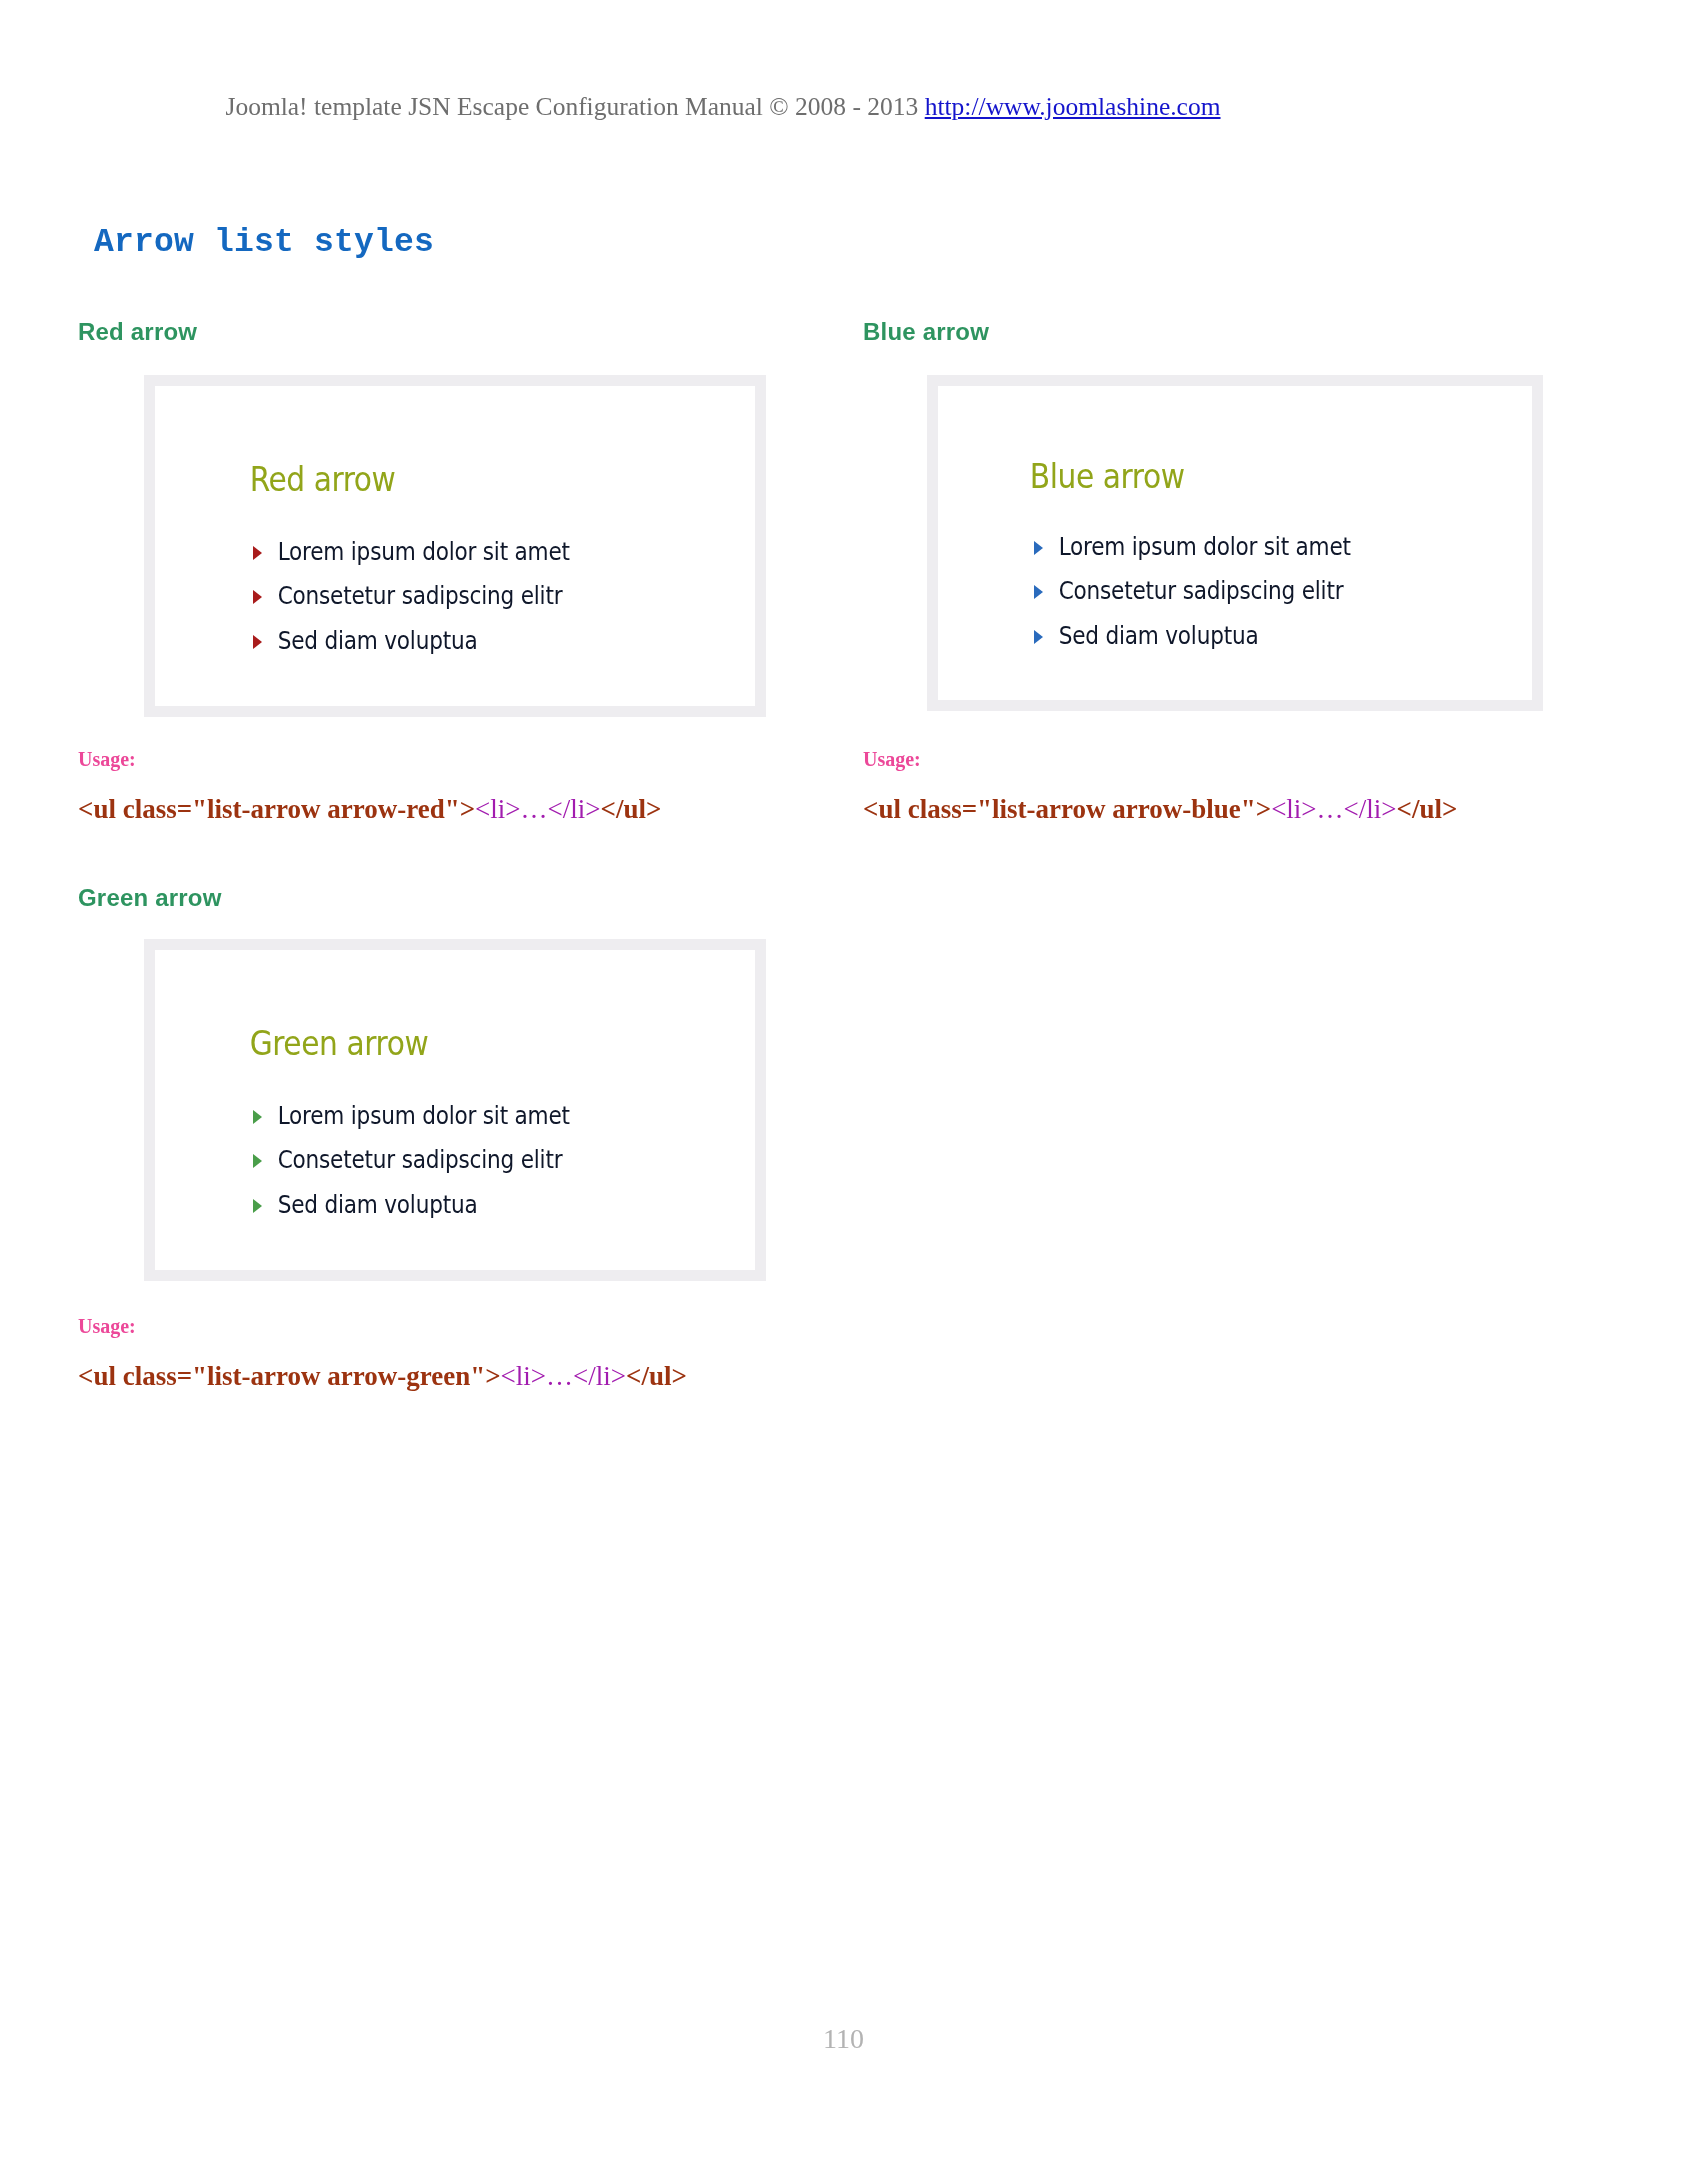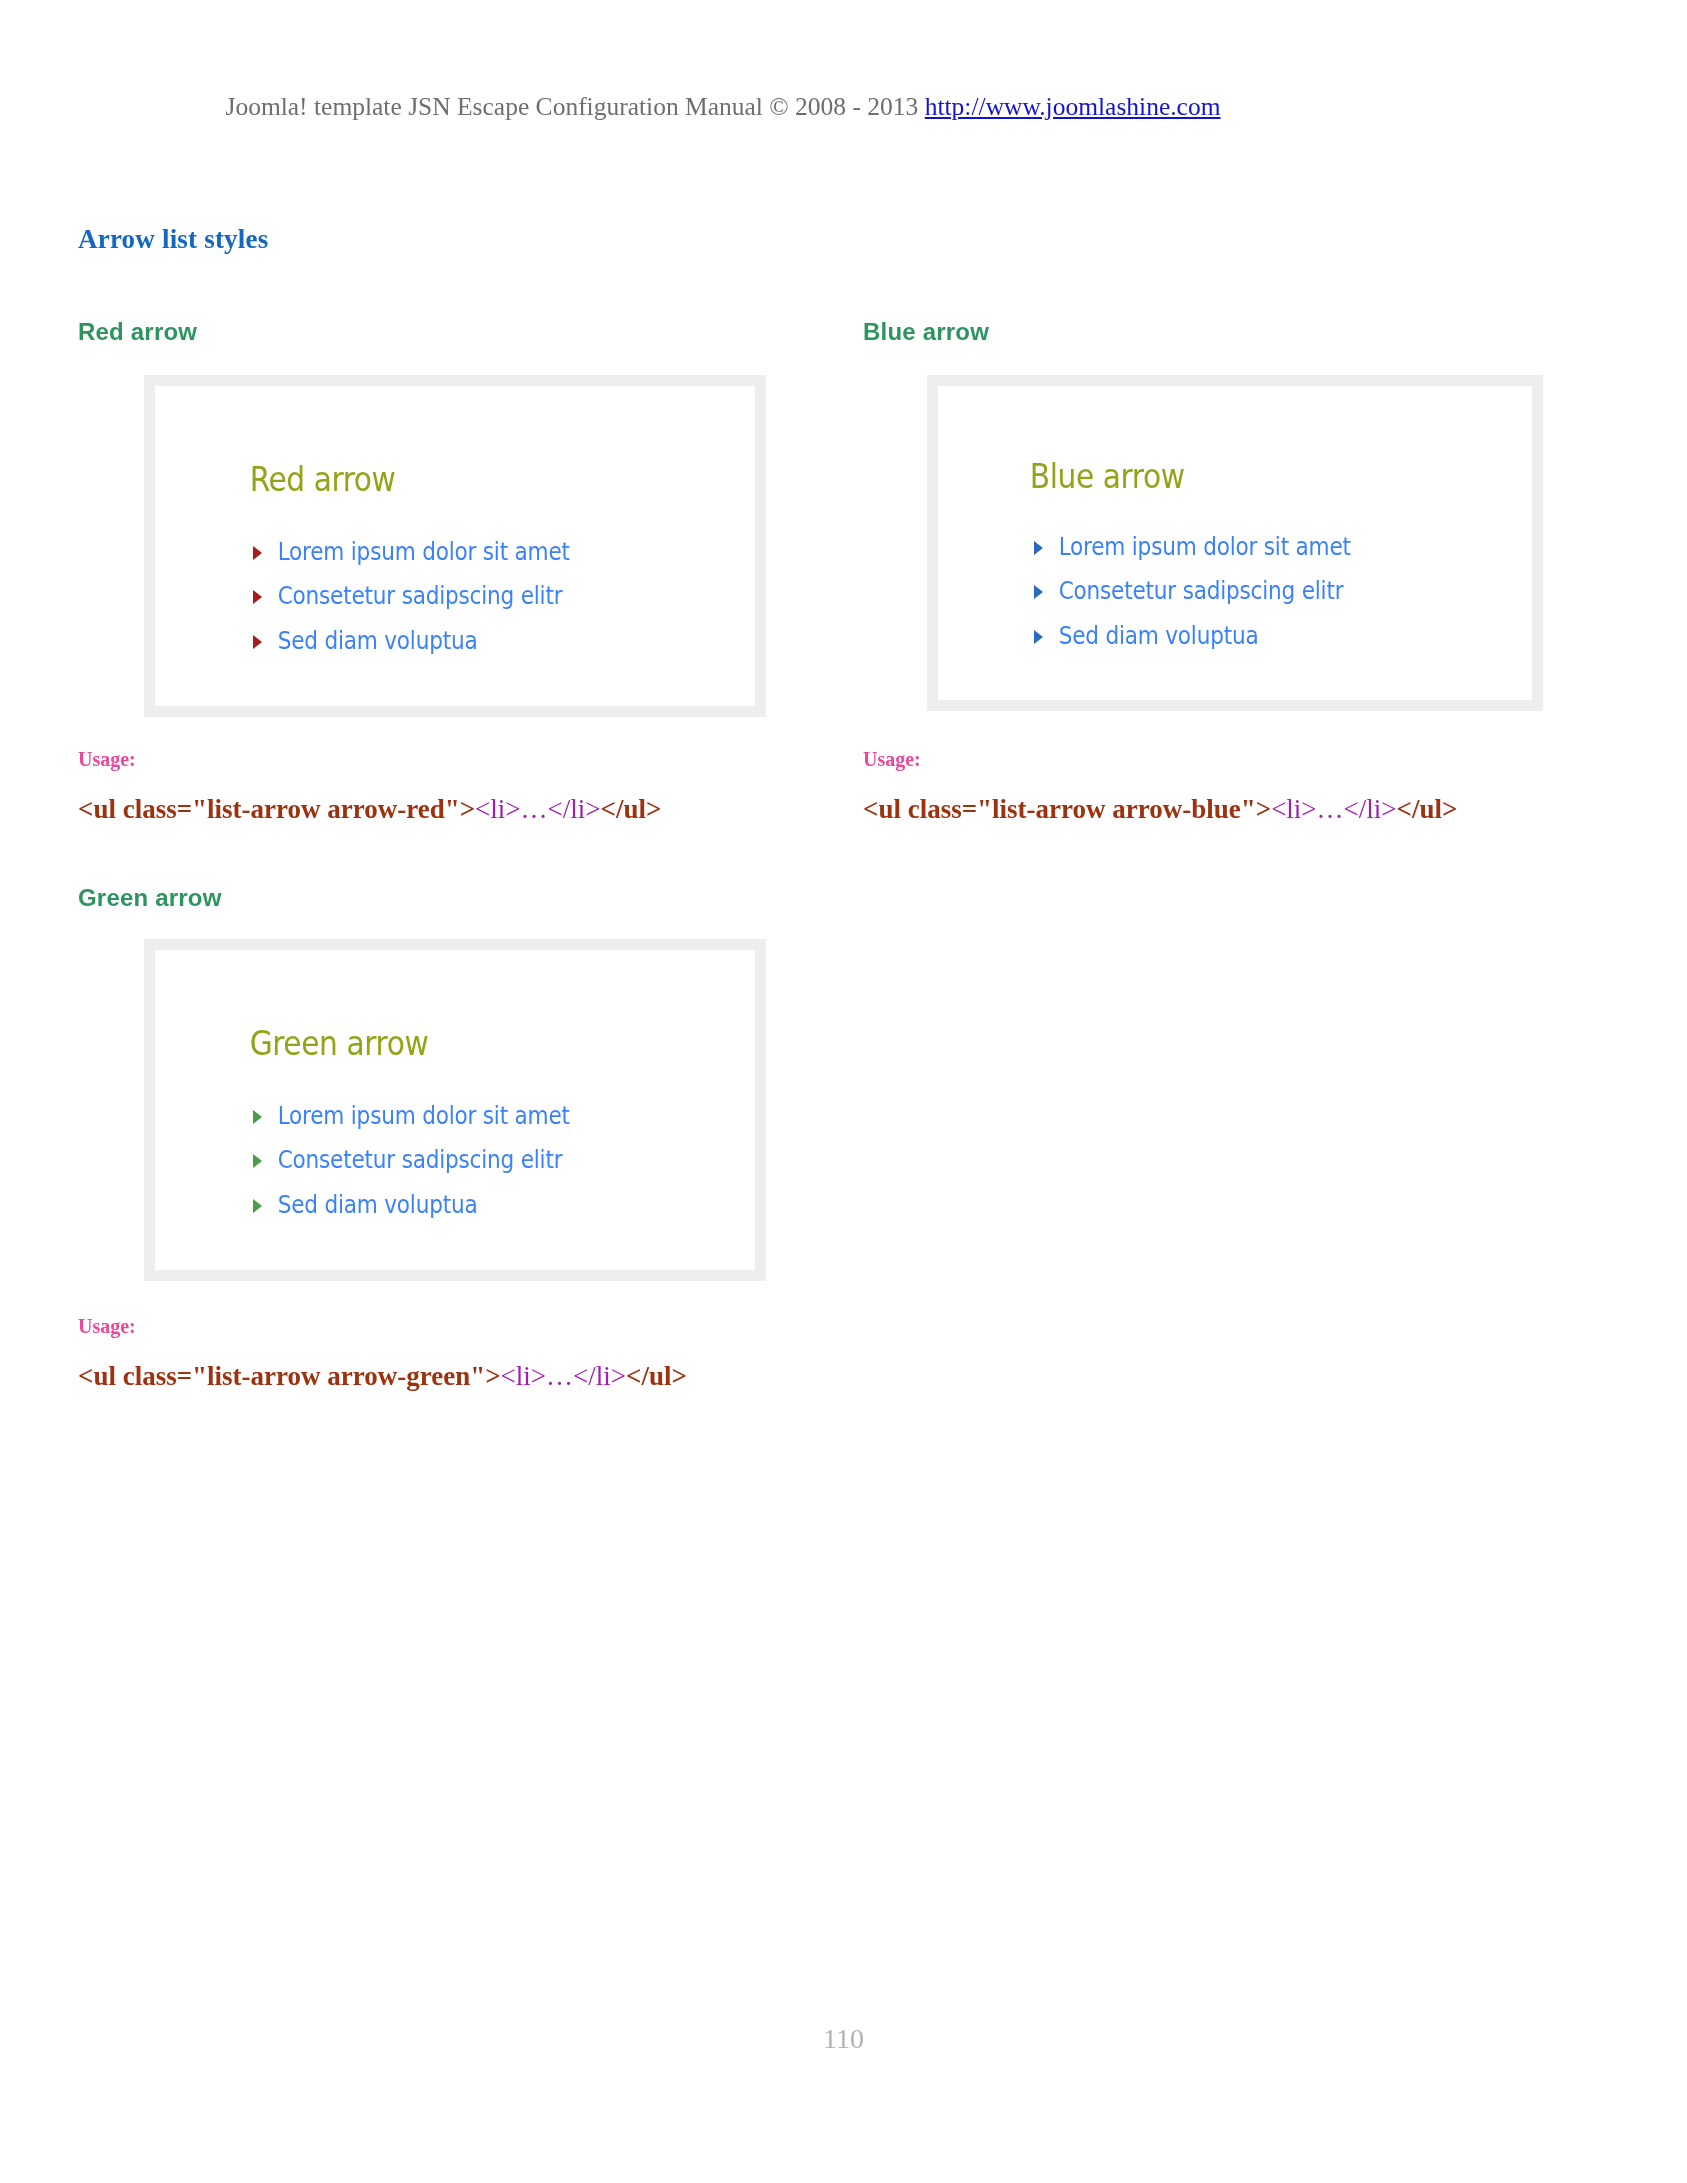--- a/index.html
+++ b/index.html
@@ -31,25 +31,25 @@
     white-space: nowrap;
   }
   .header-link {
     color: #1414cc;
     text-decoration: underline;
   }
 
   
   .section-heading {
     position: absolute;
-    left: 78px;
+    left: 94px;
     top: 224px;
-    font-family: Liberation Serif, serif;
-    font-weight: bold;
-    font-size: 27px;
+    font-family: Liberation Mono, monospace;
+    font-weight: bold;
+    font-size: 33px;
     color: #1468c0;
     letter-spacing: 0.2px;
   }
 
   
   .sub-heading {
     position: absolute;
     font-family: "Liberation Sans", sans-serif;
     font-weight: bold;
     font-size: 24px;
@@ -101,21 +101,21 @@
   }
   #frame-blue .shot-list { left: 95px; top: 147px; }
 
   .shot-list li {
     position: relative;
     padding-left: 26px;
     margin-bottom: 16.5px;
     font-family: "DejaVu Sans Condensed", "DejaVu Sans", sans-serif;
     font-stretch: condensed;
     font-size: 24px;
-    color: #3b82f6;
+    color: #0f172a;
     white-space: nowrap;
     letter-spacing: -0.2px;
   }
   .shot-list li:last-child { margin-bottom: 0; }
 
   .arrow-marker {
     position: absolute;
     left: 1.6px;
     top: 8.2px;
     width: 0;

